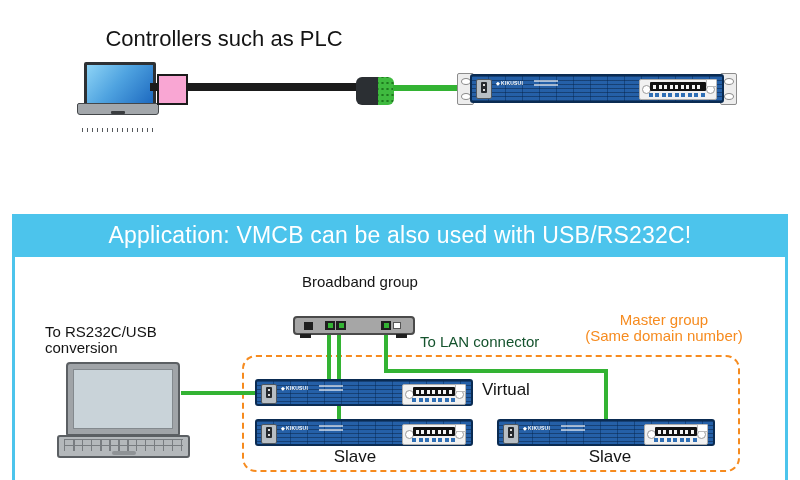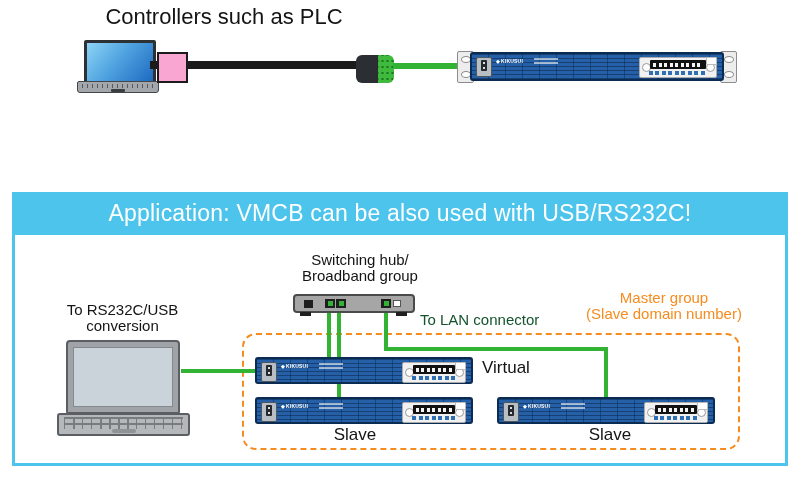--- a/index.html
+++ b/index.html
@@ -5,21 +5,21 @@
   :root{
     --cyan:#4CC4EC; --orange:#F68B1F; --green:#33B333;
     --device_blue:#1C5AA4; --device_border:#0A2B52;
     --pink:#F9A6D3; --black_cable:#1B1B1B;
   }
   html,body{margin:0;padding:0;background:#FFF;}
   #stage{
     position:relative;width:800px;height:480px;background:#FFF;
     font-family:"Liberation Sans", sans-serif;overflow:hidden;
   }
-  .abs{position:absolute;}
+  .abs{position:absolute;margin-top:22px;}
 
   
   .top-title{left:24px;top:4px;width:400px;text-align:center;font-size:22px;color:#141414;}
   .rd-label{left:165px;top:91px;width:400px;text-align:center;font-size:20px;line-height:23px;color:#141414;}
 
   .laptop-sm-screen{left:84px;top:40px;width:66px;height:42px;border:3px solid #2E3134;border-radius:2px;
     background:linear-gradient(130deg,#8ED4F6 0%,#4FA3E0 45%,#1A66BE 100%);}
   .laptop-sm-base{left:77px;top:81px;width:80px;height:10px;background:#A3A7AB;border:1.5px solid #44474A;border-radius:2px 2px 3px 3px;}
   .laptop-sm-keys{left:4px;top:1.5px;right:4px;height:4px;
     background:repeating-linear-gradient(90deg,#55585C 0 1.5px,transparent 1.5px 5px);}
@@ -83,21 +83,21 @@
   .dev-label{z-index:4;font-size:17px;color:#141414;}
   .series-label{left:428px;top:442px;width:124px;text-align:center;font-size:17px;color:#141414;background:#FFF;z-index:4;padding:1px 0;}
 
   .laptop-lg-frame{left:66px;top:340px;width:114px;height:74px;background:#A0A4A8;border:2px solid #5B5F63;border-radius:4px 4px 2px 2px;box-sizing:border-box;}
   .laptop-lg-screen{position:absolute;left:5px;top:5px;right:5px;bottom:5px;background:#C9D3D9;border:1px solid #83898E;}
   .laptop-lg-base{left:57px;top:413px;width:133px;height:23px;background:#B4B8BB;border:2px solid #5B5F63;border-radius:3px;box-sizing:border-box;}
   .laptop-lg-keys{position:absolute;left:5px;top:2px;right:5px;height:12px;
     background:repeating-linear-gradient(90deg,#787C80 0 1.5px,transparent 1.5px 9px),
                repeating-linear-gradient(180deg,#787C80 0 1.5px,transparent 1.5px 6px);}
   .laptop-lg-pad{position:absolute;left:50%;margin-left:-12px;bottom:1px;width:24px;height:4px;background:#8F9396;border-radius:2px;}
-  .usb-label{left:45px;top:302px;width:155px;text-align:center;font-size:15px;line-height:15.5px;color:#141414;}
+  .usb-label{left:45px;top:302px;width:155px;text-align:left;font-size:15px;line-height:15.5px;color:#141414;}
 </style>
 </head>
 <body>
 
 <div id="stage">
 
   <div class="abs top-title">Controllers such as PLC</div>
 
   <div class="abs laptop-sm-screen"></div>
   <div class="abs laptop-sm-base">
@@ -135,38 +135,37 @@
       <div class="buttons"></div>
       <div class="lxi"></div>
     </div>
   </div>
 
 
   <div class="abs panel"></div>
   <div class="abs panel-header">Application: VMCB can be also used with USB/RS232C!</div>
 
   <div class="abs hub-label">
-    <div>Switching hub/</div>
     <div>Broadband group</div>
   </div>
   <div class="abs hub">
     <div class="hub-power"></div>
     <div class="hub-port p1"></div>
     <div class="hub-port p2"></div>
     <div class="hub-port p3"></div>
     <div class="hub-port-white"></div>
   </div>
   <div class="abs hub-foot" style="left:300px;"></div>
   <div class="abs hub-foot" style="left:396px;"></div>
 
   <div class="abs lan-label">To LAN connector</div>
 
   <div class="abs vg-label">
     <div>Master group</div>
-    <div>(Slave domain number)</div>
+    <div>(Same domain number)</div>
   </div>
 
   <div class="abs dash-box"></div>
 
   <div class="abs cable" style="left:327px;top:313px;width:4px;height:46px;"></div>
   <div class="abs cable" style="left:337px;top:313px;width:4px;height:46px;"></div>
   <div class="abs cable" style="left:384px;top:313px;width:4px;height:38px;"></div>
   <div class="abs cable" style="left:384px;top:347px;width:224px;height:4px;"></div>
   <div class="abs cable" style="left:604px;top:349px;width:4px;height:49px;"></div>
   <div class="abs cable" style="left:337px;top:382px;width:4px;height:16px;"></div>

